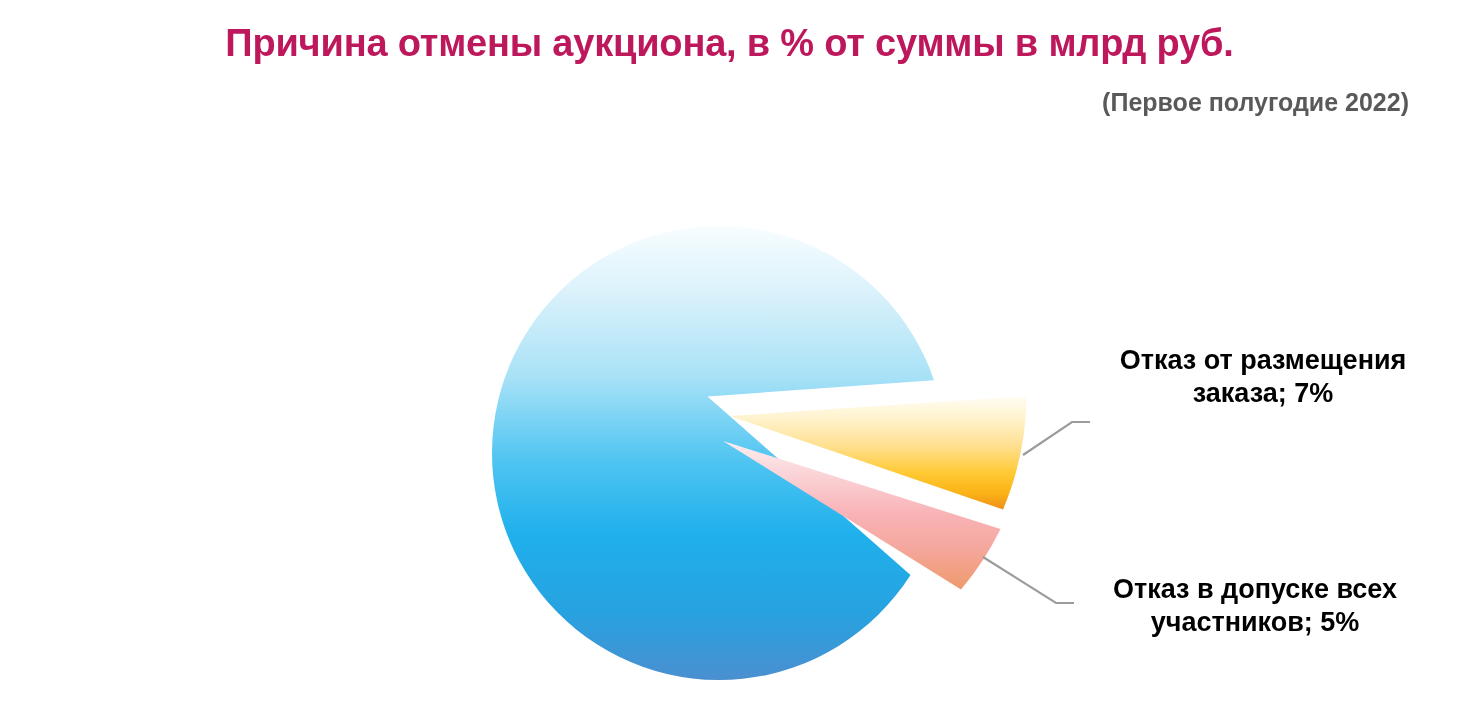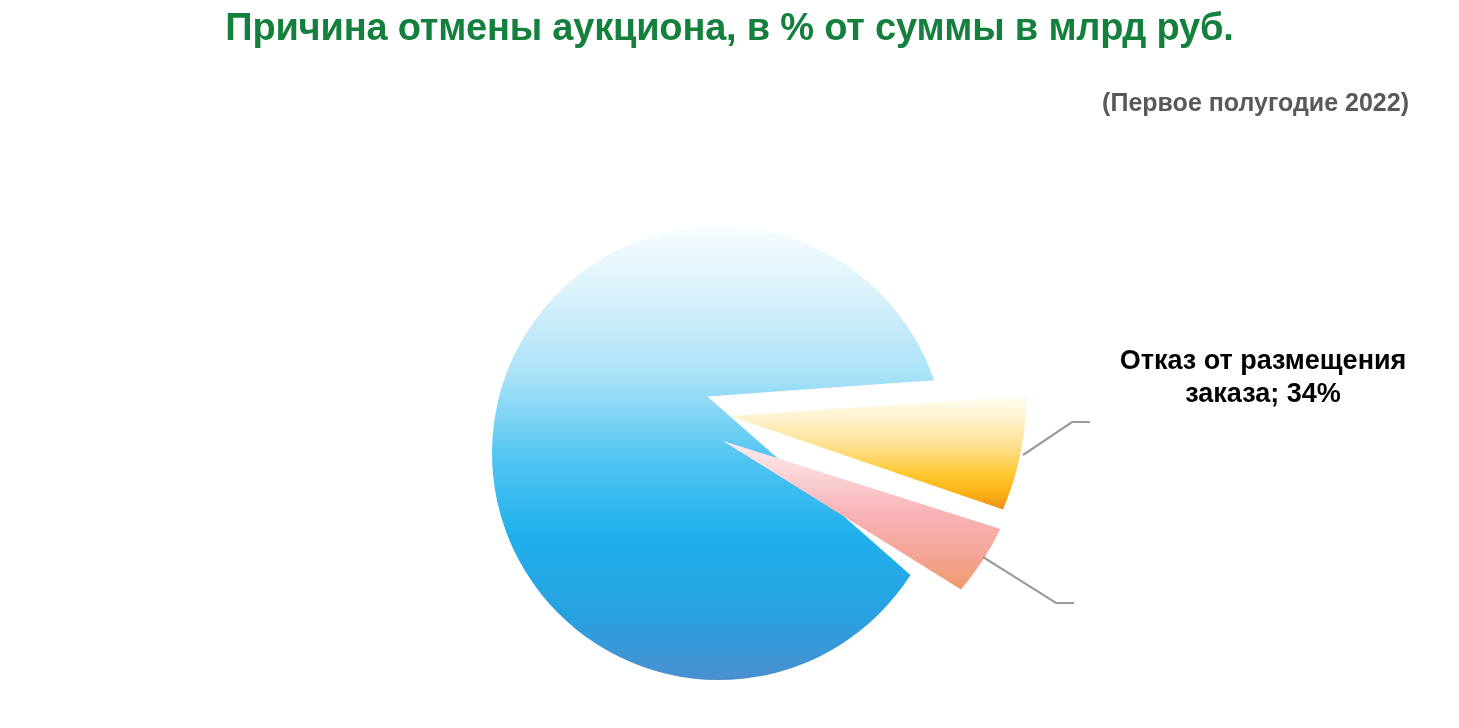--- a/index.html
+++ b/index.html
@@ -14,26 +14,26 @@
   #chart-root {
     position: relative;
     width: 1459px;
     height: 728px;
     background: #ffffff;
     overflow: hidden;
   }
   .chart-title {
     position: absolute;
     left: 0;
-    top: 6px;
+    top: 22px;
     width: 1459px;
     text-align: center;
     font-size: 38px;
     font-weight: bold;
-    color: #15803d;
+    color: #be185d;
     letter-spacing: -0.2px;
     white-space: nowrap;
   }
   .chart-subtitle {
     position: absolute;
     right: 50px;
     top: 88px;
     font-size: 25px;
     font-weight: bold;
     color: #595959;
@@ -121,16 +121,17 @@
              L 1000.5 529.0
              A 291 291 0 0 1 961.0 589.5
              Z"></path>
 
     <polyline points="1023,455 1072,422 1090,422" fill="none" stroke="#9c9c9c" stroke-width="2.2"></polyline>
 
     <polyline points="983,557 1056,603 1074,603" fill="none" stroke="#9c9c9c" stroke-width="2.2"></polyline>
   </svg>
 
 
-  <div class="slice-label label-yellow">Отказ от размещения заказа; 34%</div>
+  <div class="slice-label label-yellow">Отказ от размещения заказа; 7%</div>
 
+  <div class="slice-label label-pink">Отказ в допуске всех участников; 5%</div>
 
 </div>
 
 </body></html>

